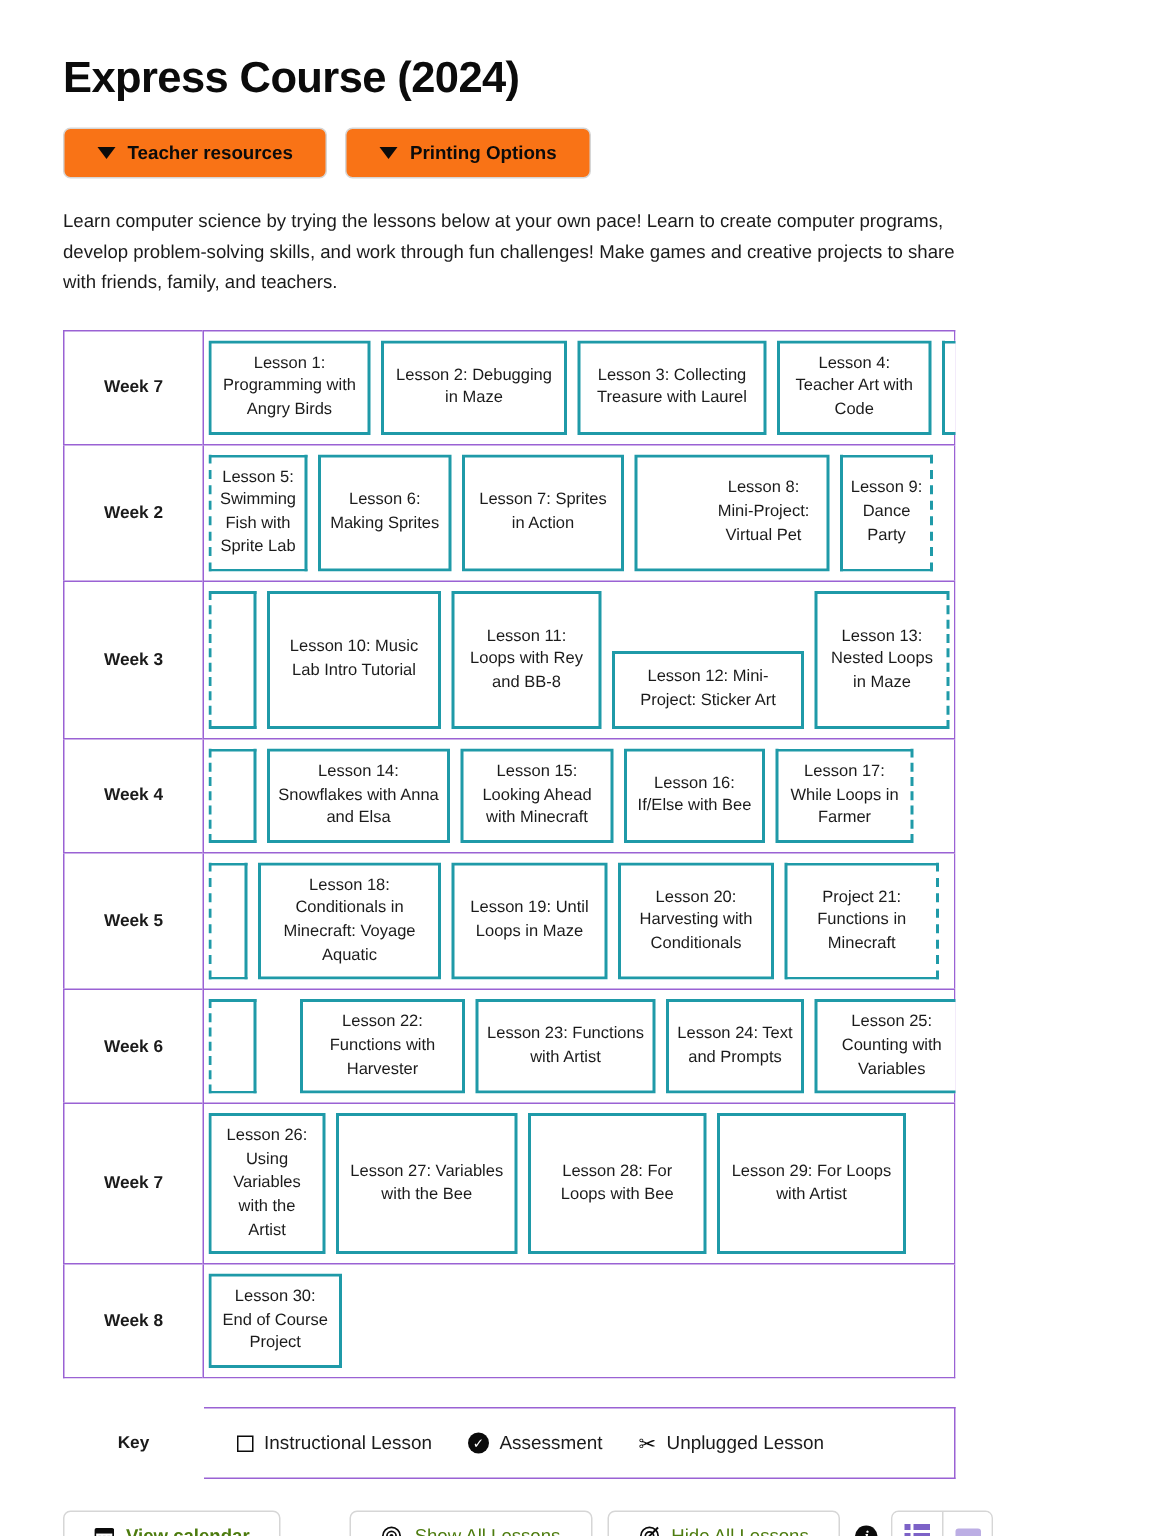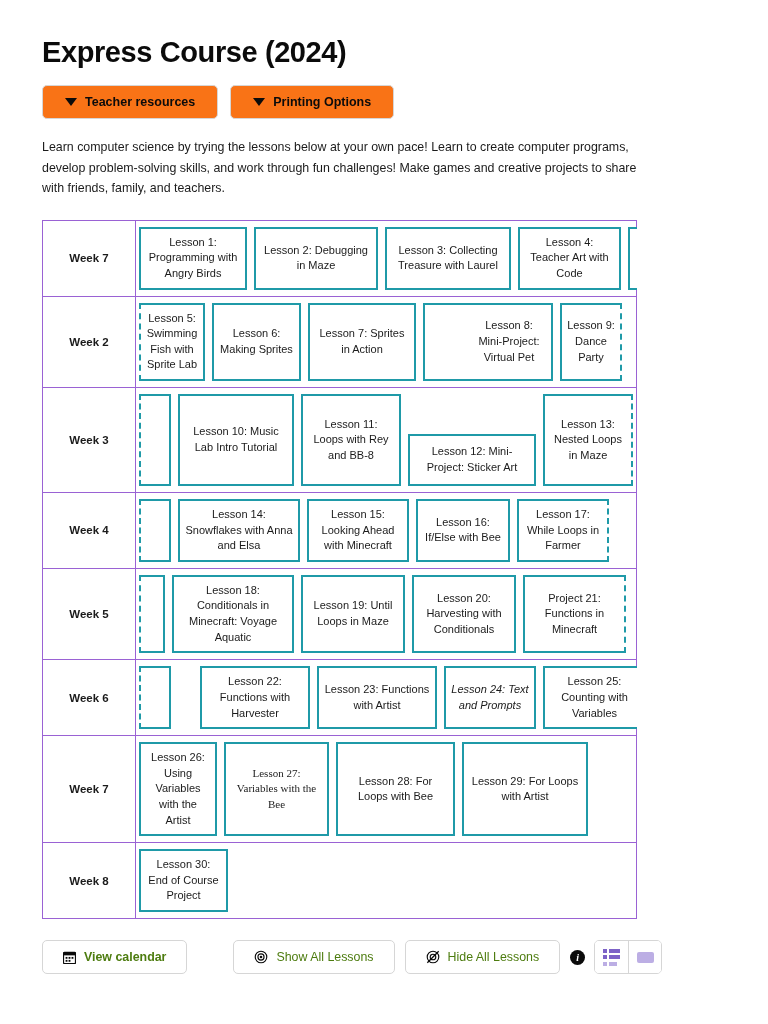--- a/index.html
+++ b/index.html
@@ -238,47 +238,70 @@
             </div>
           </td>
         </tr>
         <tr>
           <td class="wk-label">Week 6</td>
           <td class="wk-cells">
             <div class="lesson-strip">
               <div class="lesson-box clip-left empty" style="width: 32px;"></div>
               <div class="lesson-box" style="width: 110px; margin-left: 22px;">Lesson 22: Functions with Harvester</div>
               <div class="lesson-box" style="width: 120px;">Lesson 23: Functions with Artist</div>
-              <div class="lesson-box" style="width: 92px; font-style: italic;">Lesson 24: Text and Prompts</div>
+              <div class="lesson-box" style="width: 92px;">Lesson 24: Text and Prompts</div>
               <div class="lesson-box" style="width: 103px;">Lesson 25: Counting with Variables</div>
             </div>
           </td>
         </tr>
         <tr>
           <td class="wk-label">Week 7</td>
           <td class="wk-cells">
             <div class="lesson-strip">
               <div class="lesson-box" style="width: 78px;">Lesson 26: Using Variables with the Artist</div>
-              <div class="lesson-box" style="width: 105px; font-family: Liberation Serif, serif;">Lesson 27: Variables with the Bee</div>
+              <div class="lesson-box" style="width: 121px;">Lesson 27: Variables with the Bee</div>
               <div class="lesson-box" style="width: 119px;">Lesson 28: For Loops with Bee</div>
               <div class="lesson-box" style="width: 126px;">Lesson 29: For Loops with Artist</div>
             </div>
           </td>
         </tr>
         <tr>
           <td class="wk-label">Week 8</td>
           <td class="wk-cells">
             <div class="lesson-strip">
               <div class="lesson-box" style="width: 89px;">Lesson 30: End of Course Project</div>
             </div>
           </td>
         </tr>
       </tbody>
   </table>
 
+  <table class="key-table">
+    <tbody>
+      <tr>
+        <td class="key-label">Key</td>
+        <td class="key-body">
+          <div class="key-items">
+            <span class="key-item">
+              <span class="ico-square"></span>
+              <span>Instructional Lesson</span>
+            </span>
+            <span class="key-item">
+              <span class="ico-check">✓</span>
+              <span>Assessment</span>
+            </span>
+            <span class="key-item">
+              <span class="ico-scissors">✂</span>
+              <span>Unplugged Lesson</span>
+            </span>
+          </div>
+        </td>
+      </tr>
+    </tbody>
+  </table>
 
   <div class="toolbar">
     <button class="tb-btn bold">
       <svg width="13" height="13" viewBox="0 0 14 14">
         <rect x="0.5" y="1.5" width="13" height="12" rx="1" fill="none" stroke="#0b0b0b" stroke-width="1.4"></rect>
         <rect x="0.5" y="1.5" width="13" height="3.2" fill="#0b0b0b"></rect>
         <rect x="2.8" y="6.4" width="2" height="2" fill="#0b0b0b"></rect>
         <rect x="6" y="6.4" width="2" height="2" fill="#0b0b0b"></rect>
         <rect x="9.2" y="6.4" width="2" height="2" fill="#0b0b0b"></rect>
         <rect x="2.8" y="9.6" width="2" height="2" fill="#0b0b0b"></rect>

